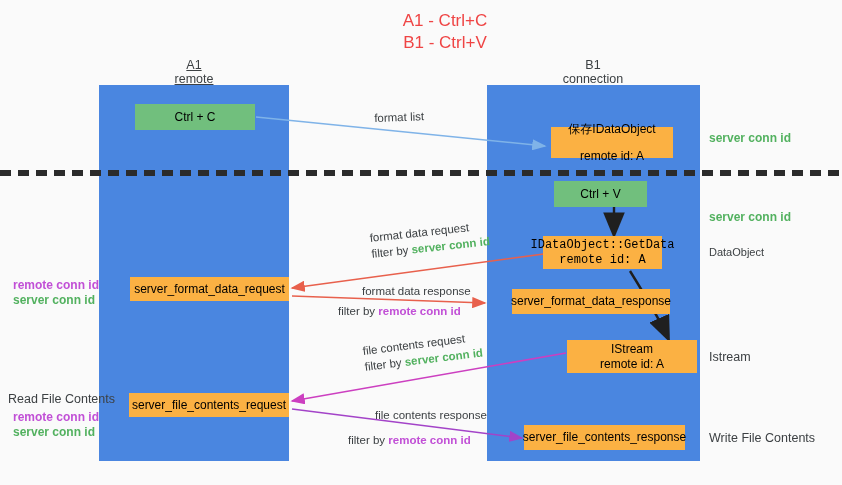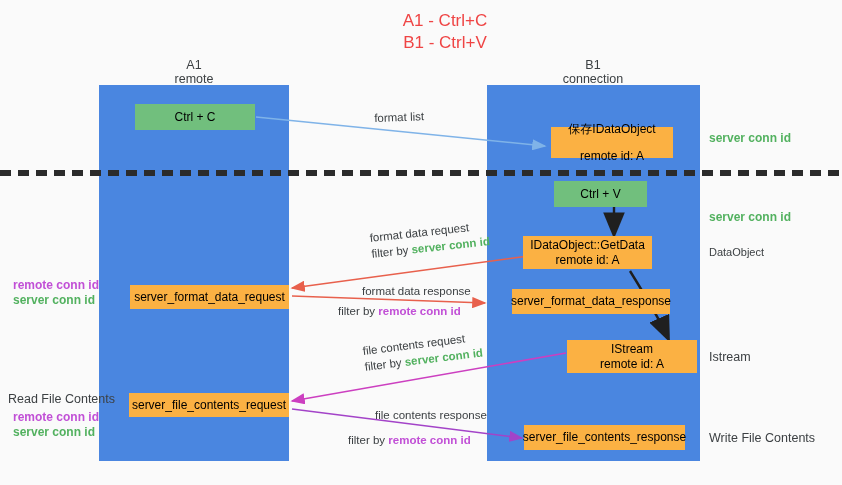--- a/index.html
+++ b/index.html
@@ -35,21 +35,21 @@
 </head>
 <body>
 
 <div id="stage">
 
   <div class="heading" style="left:0;top:10px;">
     <div>A1 - Ctrl+C</div>
     <div>B1 - Ctrl+V</div>
   </div>
 
-  <div class="panel-title" style="left:129px;top:58px;width:130px;">
+  <div class="panel-title" style="left:129px;top:58px;width:130px;text-decoration:underline;">
     <div>A1</div>
     <div>remote</div>
   </div>
   <div class="panel-title" style="left:528px;top:58px;width:130px;">
     <div>B1</div>
     <div>connection</div>
   </div>
 
   <div class="panel" style="left:99px;top:85px;width:190px;height:376px;"></div>
   <div class="panel" style="left:487px;top:85px;width:213px;height:376px;"></div>
@@ -96,31 +96,31 @@
 
   <div class="box orange" style="left:551px;top:127px;width:122px;height:31px;gap:12px;">
     <span>保存IDataObject</span>
     <span class="l2">remote id: A</span>
   </div>
 
   <div class="box green" style="left:554px;top:181px;width:93px;height:26px;">
     <span>Ctrl + V</span>
   </div>
 
-  <div class="box orange" style="left:523px;top:236px;width:129px;height:33px;">
+  <div class="box orange" style="left:543px;top:236px;width:119px;height:33px;font-family:Liberation Mono, monospace;">
     <span>IDataObject::GetData</span>
     <span class="l2">remote id: A</span>
   </div>
 
   <div class="box orange" style="left:567px;top:340px;width:130px;height:33px;">
     <span>IStream</span>
     <span class="l2">remote id: A</span>
   </div>
 
-  <div class="box orange" style="left:130px;top:277px;width:159px;height:24px;margin-top:8px;">
+  <div class="box orange" style="left:130px;top:277px;width:159px;height:24px;">
     <span>server_format_data_request</span>
   </div>
 
   <div class="box orange" style="left:512px;top:289px;width:158px;height:25px;">
     <span>server_format_data_response</span>
   </div>
 
   <div class="box orange" style="left:129px;top:393px;width:160px;height:24px;">
     <span>server_file_contents_request</span>
   </div>

